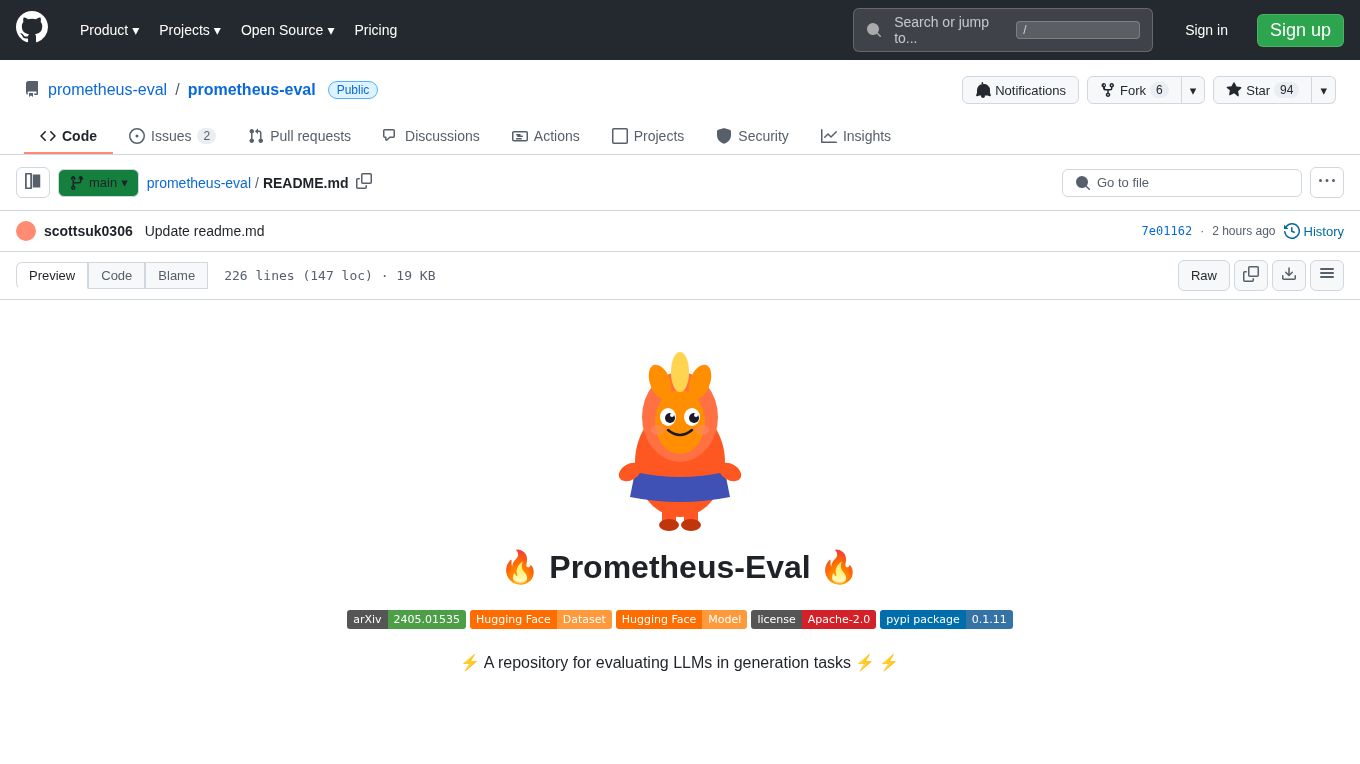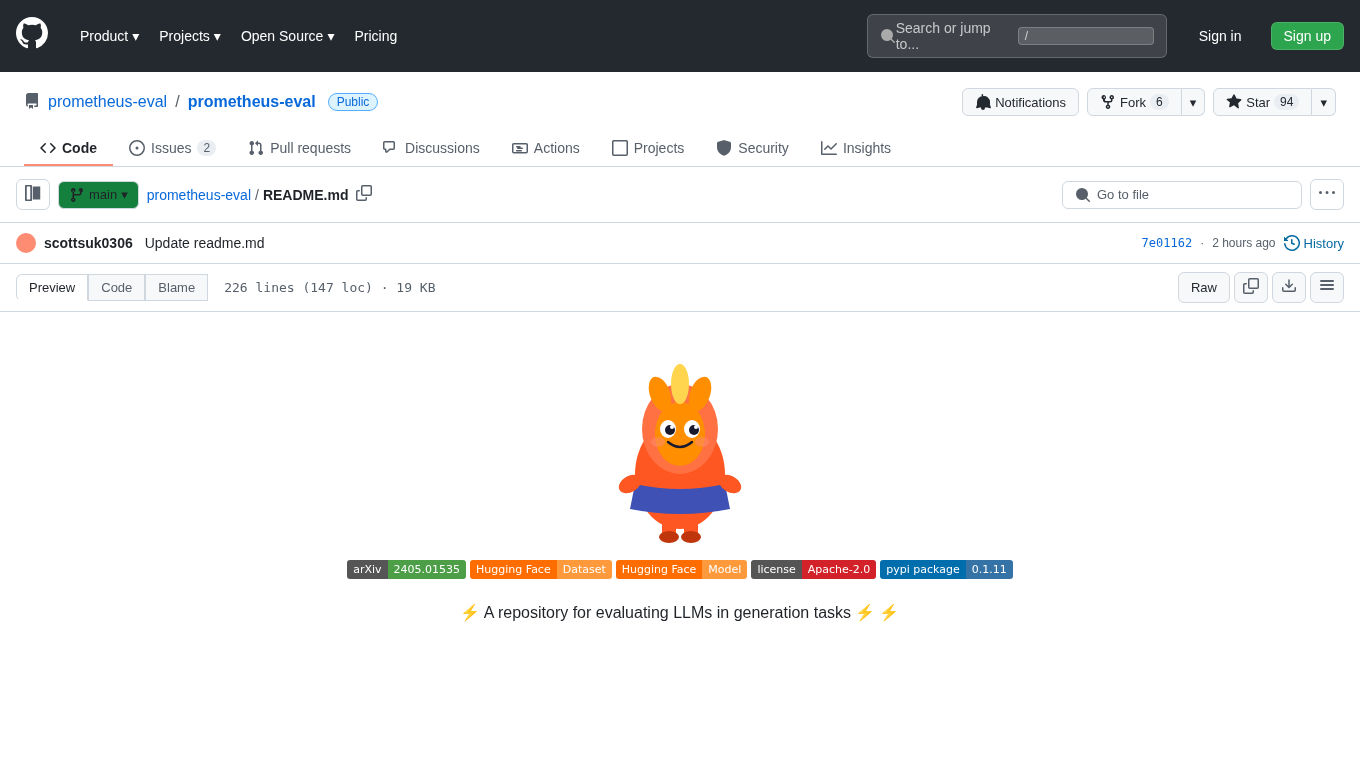--- a/index.html
+++ b/index.html
@@ -1,28 +1,28 @@
 <!DOCTYPE html>
 <html><head>
   <meta charset="utf-8">
   <style>
     * { box-sizing: border-box; margin: 0; padding: 0; }
     body { font-family: -apple-system, BlinkMacSystemFont, "Segoe UI", Helvetica, Arial, sans-serif; font-size: 14px; color: #1f2328; background: #ffffff; }
     
     
-    .header { display: flex; align-items: center; padding: 0 16px; height: 72px; background: #24292f; color: #fff; gap: 16px; }
+    .header { display: flex; align-items: center; padding: 0 16px; height: 60px; background: #24292f; color: #fff; gap: 16px; }
     .header-logo { color: #fff; font-size: 24px; margin-right: 8px; }
     .header-nav { display: flex; gap: 4px; }
     .header-nav-item { color: #fff; padding: 4px 8px; border-radius: 6px; cursor: pointer; font-size: 14px; display: flex; align-items: center; gap: 4px; }
-    .search-bar { margin-left: auto; background: rgba(255,255,255,0.125); border: 1px solid rgba(255,255,255,0.2); border-radius: 6px; padding: 5px 12px; color: #fff; display: flex; align-items: center; gap: 0; width: 300px; font-size: 14px; cursor: text; }
+    .search-bar { margin-left: auto; background: rgba(255,255,255,0.125); border: 1px solid rgba(255,255,255,0.2); border-radius: 6px; padding: 5px 12px; color: #fff; display: flex; align-items: center; gap: 12px; width: 300px; font-size: 14px; cursor: text; }
     .search-bar span { color: rgba(255,255,255,0.7); flex: 1; }
     .search-shortcut { background: rgba(255,255,255,0.15); border: 1px solid rgba(255,255,255,0.2); border-radius: 4px; padding: 1px 6px; font-size: 12px; color: rgba(255,255,255,0.7); }
     .auth-buttons { display: flex; gap: 21px; margin-left: 8px; }
     .btn-signin { color: #fff; background: transparent; border: none; cursor: pointer; padding: 4px 8px; font-size: 14px; }
-    .btn-signup { background: #2da44e; color: #fff; border: 1px solid rgba(255,255,255,0.15); border-radius: 6px; padding: 5px 12px; cursor: pointer; font-size: 14px; font-weight: 500; }
+    .btn-signup { background: #2da44e; color: #fff; border: 1px solid rgba(255,255,255,0.15); border-radius: 6px; padding: 5px 12px; cursor: pointer; font-size: 18px; font-weight: 500; }
 
     
     .repo-header { padding: 16px 24px 0; border-bottom: 1px solid #d0d7de; }
     .repo-title-row { display: flex; align-items: center; gap: 8px; margin-bottom: 16px; }
     .repo-owner { color: #0969da; font-size: 16px; cursor: pointer; }
     .repo-slash { color: #57606a; font-size: 16px; }
     .repo-name { color: #0969da; font-size: 16px; font-weight: 600; cursor: pointer; }
     .repo-badge { background: #ddf4ff; border: 1px solid #54aeff; border-radius: 20px; color: #0969da; font-size: 12px; padding: 1px 8px; margin-left: 4px; }
     .repo-actions { margin-left: auto; display: flex; gap: 8px; }
     .action-btn { display: flex; align-items: center; gap: 4px; padding: 5px 12px; border: 1px solid #d0d7de; border-radius: 6px; background: #f6f8fa; cursor: pointer; font-size: 13px; color: #24292f; }
@@ -332,20 +332,21 @@
 
         <ellipse cx="30" cy="140" rx="12" ry="8" fill="#ff5722" transform="rotate(-30 30 140)"></ellipse>
         <ellipse cx="130" cy="140" rx="12" ry="8" fill="#ff5722" transform="rotate(30 130 140)"></ellipse>
 
         <ellipse cx="60" cy="50" rx="10" ry="18" fill="#ff8f00" transform="rotate(-20 60 50)"></ellipse>
         <ellipse cx="80" cy="40" rx="9" ry="20" fill="#ffd54f"></ellipse>
         <ellipse cx="100" cy="50" rx="10" ry="18" fill="#ff8f00" transform="rotate(20 100 50)"></ellipse>
       </svg>
     </div>
 
+    <h1 class="readme-title">🔥 Prometheus-Eval 🔥</h1>
 
     <div class="badges">
 
       <span class="badge">
         <span class="badge-left" style="background:#555;color:#fff;">arXiv</span>
         <span class="badge-left" style="background:#4c9e47;color:#fff;">2405.01535</span>
       </span>
 
       <span class="badge">
         <span class="badge-left" style="background:#ff6d00;color:#fff;">Hugging Face</span>

